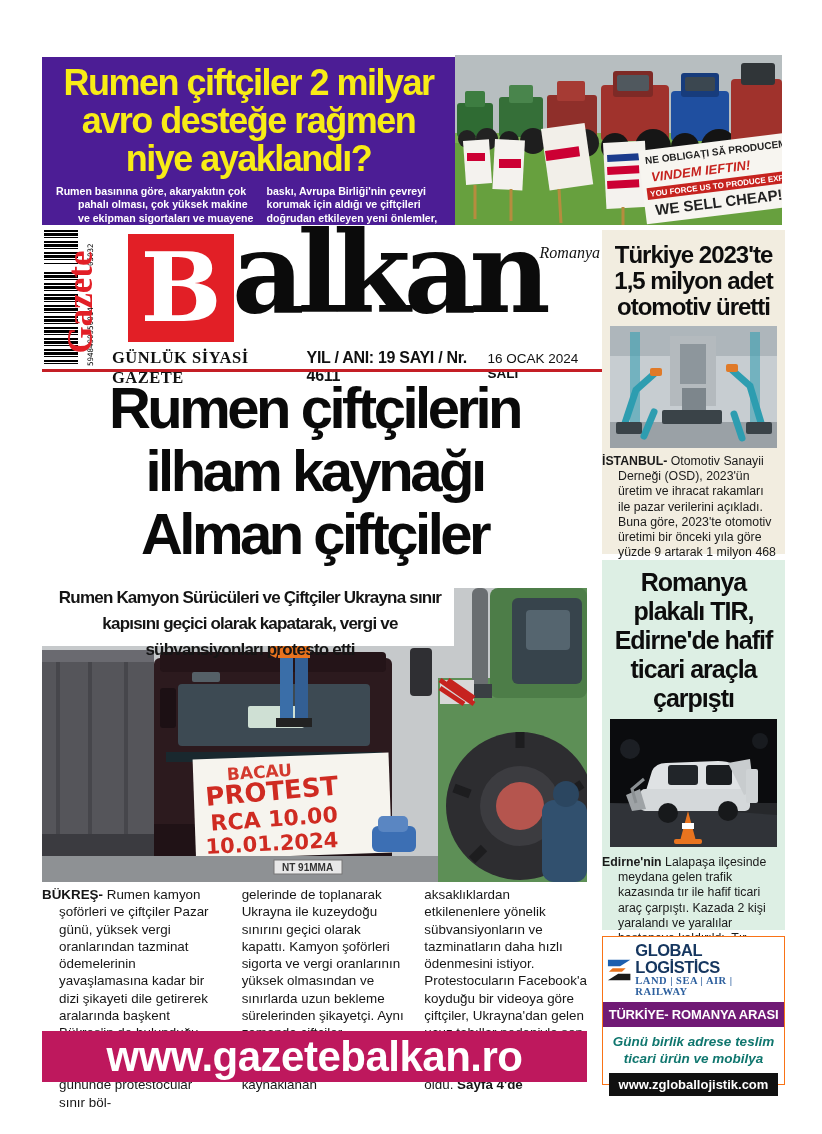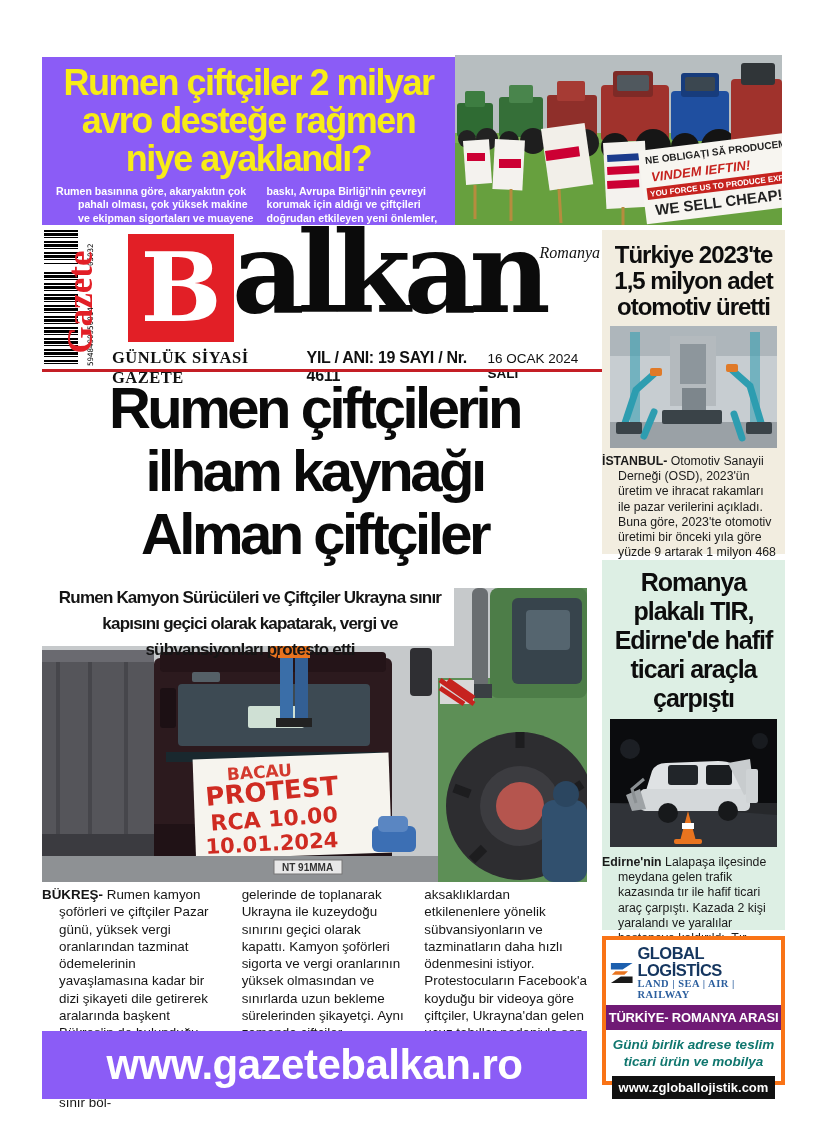--- a/index.html
+++ b/index.html
@@ -1,20 +1,20 @@
 <!DOCTYPE html>
 <html><head>
 <meta charset="utf-8">
 <style>
   html,body{margin:0;padding:0;background:#e8e8e8;}
   .page{position:relative;width:822px;height:1134px;background:#ffffff;margin:0 auto;
         font-family:"Liberation Sans",sans-serif;overflow:hidden;color:#111;}
 
   
-  .top-banner{position:absolute;left:42px;top:57px;width:413px;height:168px;background:#8b5cf6;}
+  .top-banner{position:absolute;left:42px;top:57px;width:413px;height:168px;background:#4c1d95;}
   .top-banner .hl{margin-top:7px;text-align:center;color:#f8ec16;font-weight:bold;
                   font-size:36px;line-height:38px;letter-spacing:-1.5px;}
   .top-banner .cols{display:flex;gap:12px;padding:7px 12px 0 14px;color:#ffffff;
                     font-size:10.6px;line-height:13.4px;font-weight:bold;}
   .top-banner .cols>div{flex:1;}
   .top-banner .hang{padding-left:22px;text-indent:-22px;}
 
   
   .photo{position:absolute;display:block;}
 
@@ -61,27 +61,27 @@
            color:#0a0a0a;font-size:58px;line-height:63px;letter-spacing:-3.5px;}
   .subhead{position:absolute;left:48px;top:585px;width:404px;font-weight:bold;
            font-size:17px;line-height:26px;letter-spacing:-0.8px;color:#151515;text-align:center;}
   .main-photo{left:42px;top:588px;}
 
   .body-cols{position:absolute;left:42px;top:886px;width:545px;display:flex;gap:20px;}
   .body-cols .col{flex:1;font-size:13.4px;line-height:17.3px;color:#161616;}
   .body-cols .hang2{padding-left:17px;text-indent:-17px;}
 
   
-  .footer-banner{position:absolute;left:42px;top:1031px;width:545px;height:68px;background:#8b5cf6;
+  .footer-banner{position:absolute;left:42px;top:1031px;width:545px;height:51px;background:#be185d;
                  display:flex;align-items:center;justify-content:center;}
   .footer-banner span{color:#fff;font-weight:bold;font-size:42px;letter-spacing:-0.5px;}
 
   
   .ad{position:absolute;left:602px;top:936px;width:183px;height:149px;background:#fff;
-      border:4px solid #f97316;box-sizing:border-box;}
+      border:1px solid #f97316;box-sizing:border-box;}
   .ad-logo-row{display:flex;align-items:center;gap:4px;padding:5px 4px 2px 4px;}
   .ad-company{font-weight:bold;font-size:16.5px;letter-spacing:-0.5px;color:#15365f;line-height:1;}
   .ad-modes{font-family:"Liberation Serif",serif;font-weight:bold;font-size:10.5px;color:#2c5f9e;
             letter-spacing:.5px;}
   .ad-redbar{margin-top:3px;background:#701a75;color:#fff;font-weight:bold;font-size:13px;
              text-align:center;padding:5px 0;letter-spacing:-0.2px;}
   .ad-tagline{font-style:italic;font-weight:bold;font-size:13.5px;line-height:16.5px;text-align:center;
               padding:7px 4px 6px 4px;color:#0f766e;}
   .ad-urlbar{margin:0 6px;background:#111;color:#fff;font-weight:bold;font-size:13px;
              text-align:center;padding:4px 0;}

